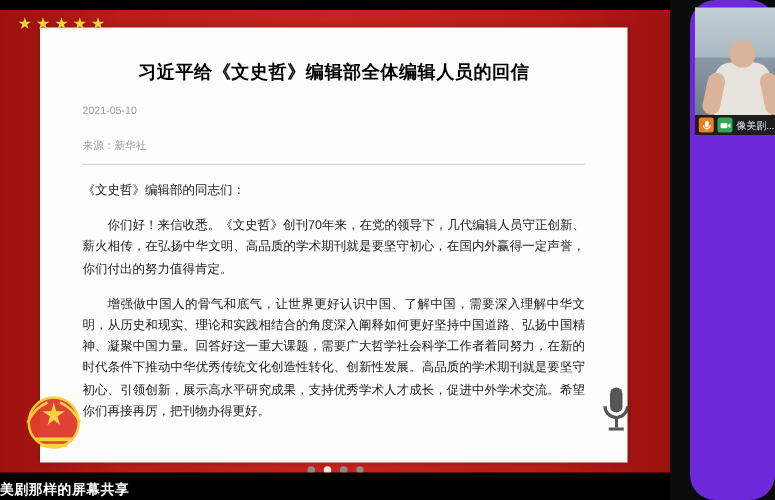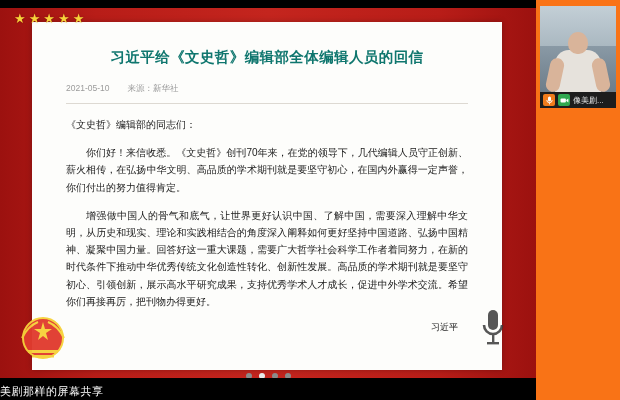--- a/index.html
+++ b/index.html
@@ -75,31 +75,32 @@
     height: 348px;
     background: #fdfdfb;
     box-shadow: 0 0 6px rgba(0,0,0,.25);
     z-index: 3;
   }
   #card-title {
     margin: 26px 34px 0 34px;
     text-align: center;
     font-size: 14.5px;
     font-weight: bold;
-    color: #0f766e;
+    color: #000000;
     letter-spacing: .4px;
   }
   #meta-row {
     margin: 16px 34px 0 34px;
     border-bottom: 1px solid #ddd9d2;
     padding-bottom: 8px;
     display: flex;
     gap: 18px;
     font-size: 8.5px;
     color: #9b9b9b;
+    flex-direction: column;
   }
   #body-text {
     margin: 12px 34px 0 34px;
     color: #1a1a1a;
   }
   #body-text p {
     margin: 0 0 11px 0;
     font-size: 10px;
     line-height: 1.72;
     text-align: justify;
@@ -147,36 +148,37 @@
     width: 536px;
     height: 22px;
     background: #000;
     z-index: 7;
   }
   #share-caption {
     position: absolute;
     left: 0;
     bottom: 1px;
     font-size: 11px;
-    font-weight: normal;
+    font-weight: bold;
     color: #ffffff;
     letter-spacing: .5px;
     white-space: nowrap;
     z-index: 8;
     text-align: center;
   }
 
   
   #rail {
     position: absolute;
     right: 0;
     top: 0;
-    width: 84px;
+    width: 68px;
     height: 400px;
-    background: #f97316;
+    background: #6d28d9;
+    border-radius: 20px;
   }
   #participant-tile {
     position: absolute;
     left: 4px;
     top: 6px;
     width: 76px;
     height: 86px;
     background: #6c7f8e;
     overflow: hidden;
   }
@@ -289,21 +291,20 @@
           <span>2021-05-10</span>
           <span>来源：新华社</span>
         </div>
 
         <div id="body-text">
           <p>《文史哲》编辑部的同志们：</p>
           <p class="indent">你们好！来信收悉。《文史哲》创刊70年来，在党的领导下，几代编辑人员守正创新、薪火相传，在弘扬中华文明、高品质的学术期刊就是要坚守初心，在国内外赢得一定声誉，你们付出的努力值得肯定。</p>
           <p class="indent">增强做中国人的骨气和底气，让世界更好认识中国、了解中国，需要深入理解中华文明，从历史和现实、理论和实践相结合的角度深入阐释如何更好坚持中国道路、弘扬中国精神、凝聚中国力量。回答好这一重大课题，需要广大哲学社会科学工作者着同努力，在新的时代条件下推动中华优秀传统文化创造性转化、创新性发展。高品质的学术期刊就是要坚守初心、引领创新，展示高水平研究成果，支持优秀学术人才成长，促进中外学术交流。希望你们再接再厉，把刊物办得更好。</p>
         </div>
 
-        <div id="signature">习近平</div>
       </div>
 
       <svg id="share-mic" width="26" height="40" viewBox="0 0 26 40">
         <rect x="8" y="2" width="10" height="20" rx="5" fill="#3a3a3a"></rect>
         <path d="M4 17 a9 9 0 0 0 18 0" stroke="#3a3a3a" stroke-width="2.6" fill="none"></path>
         <rect x="12" y="26" width="2.4" height="8" fill="#3a3a3a"></rect>
         <rect x="7" y="34" width="12" height="2.4" fill="#3a3a3a"></rect>
       </svg>
 
       <div id="slide-dots">

